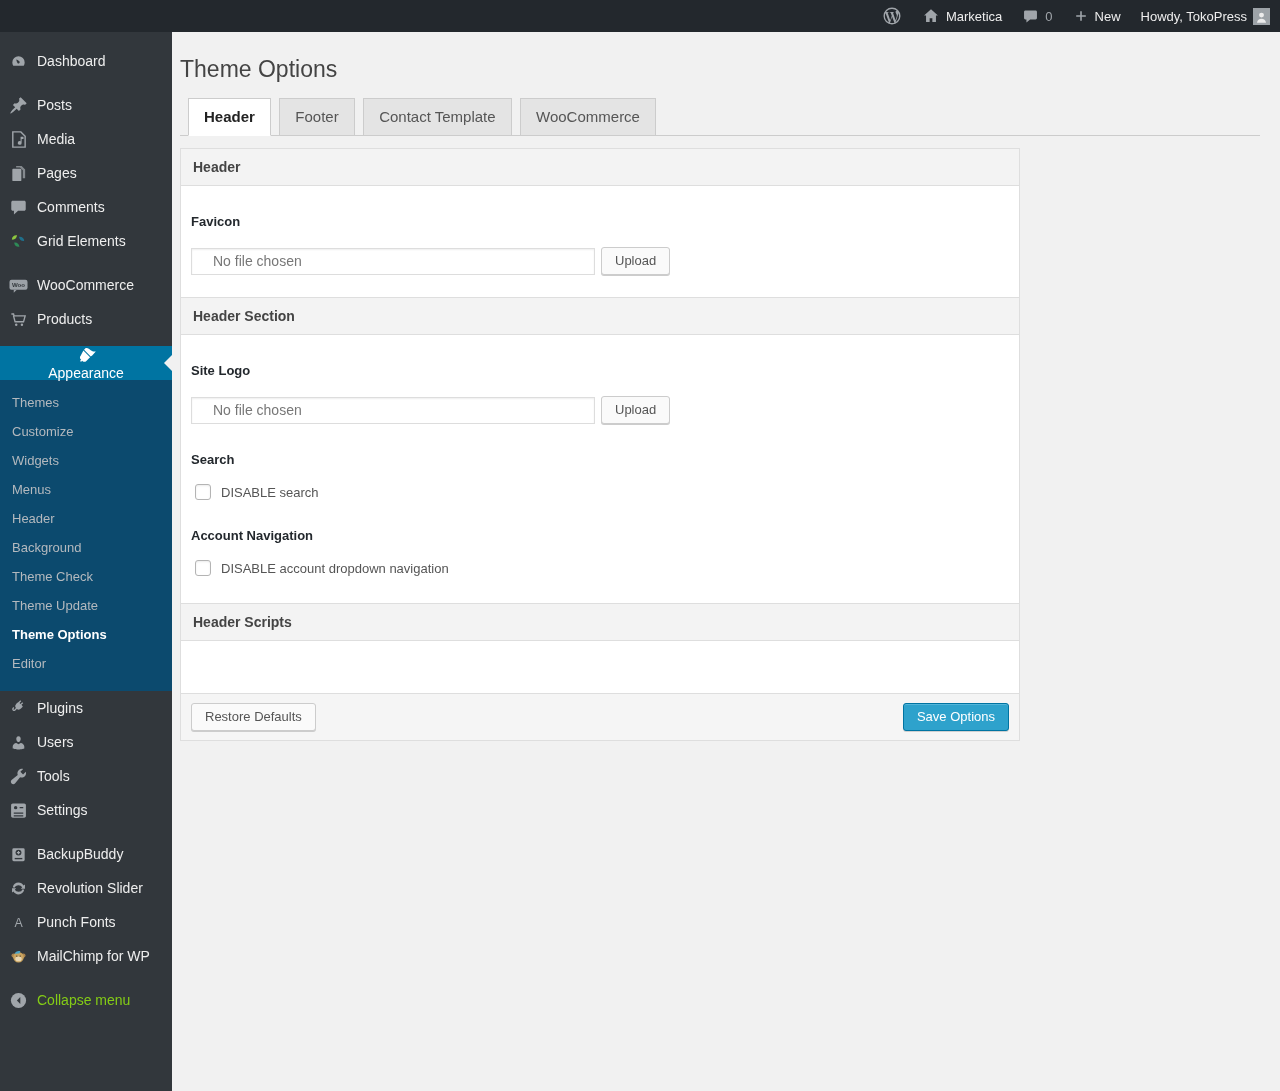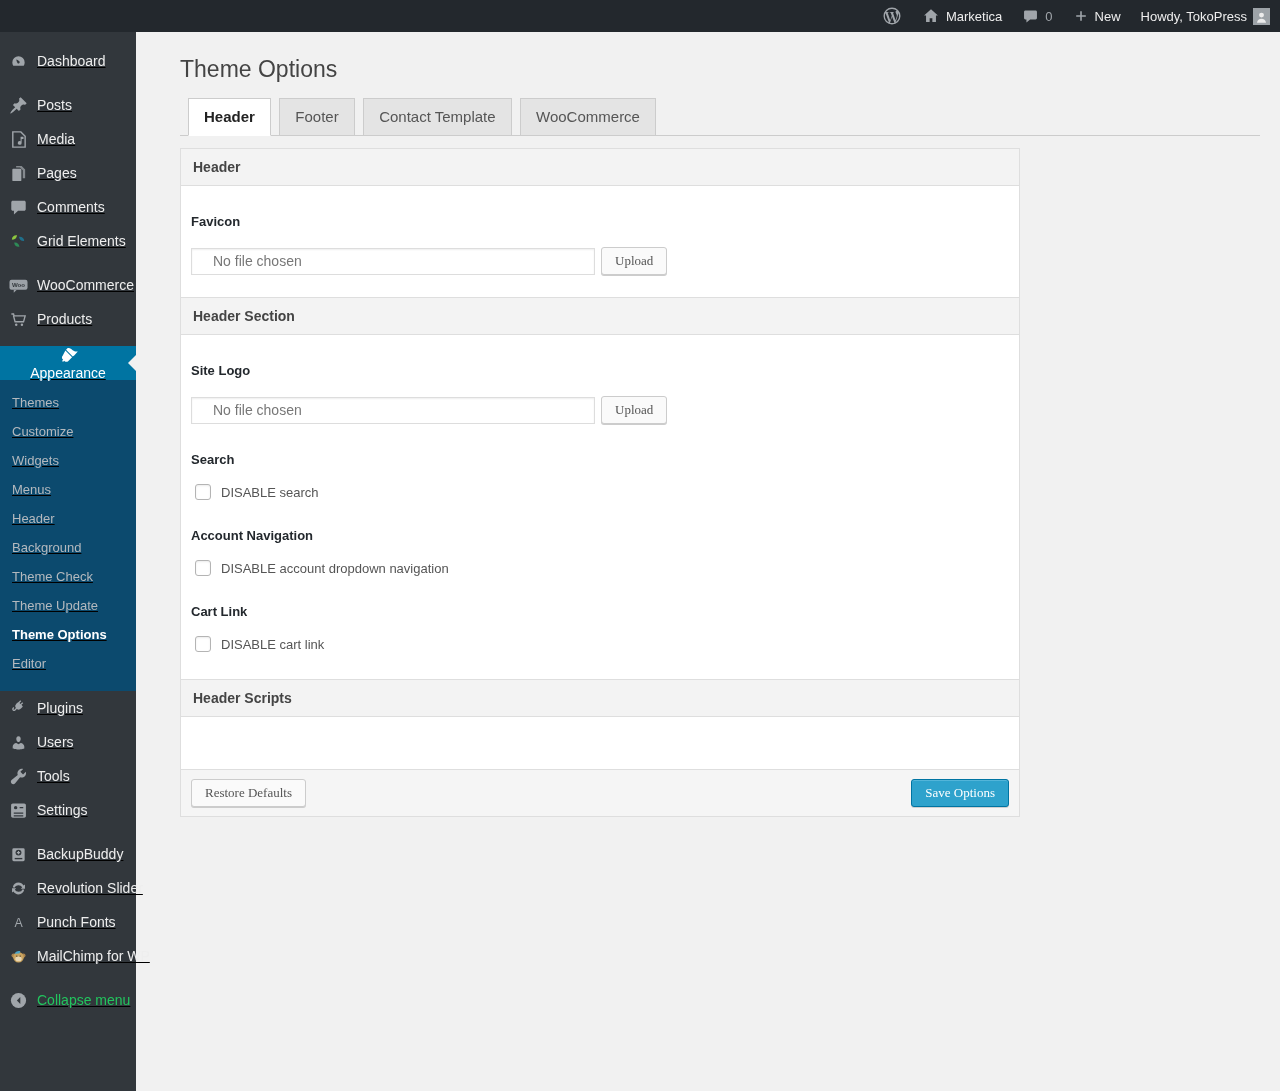--- a/index.html
+++ b/index.html
@@ -16,40 +16,40 @@
     position:relative; z-index:20;
   }
   .ab-group { display:flex; align-items:center; height:100%; }
   .ab-item { display:flex; align-items:center; gap:6px; padding:0 10px; height:100%; cursor:pointer; white-space:nowrap; }
   .ab-icon { display:flex; color:#a0a5aa; }
   .ab-icon svg { display:block; }
   .ab-muted { color:#a0a5aa; }
   .ab-avatar { width:17px; height:17px; background:#9da3a8; display:flex; align-items:flex-end; justify-content:center; overflow:hidden; }
   
   #sidebar {
-    position:absolute; top:32px; left:0; bottom:0; width:136px;
-    background:#32373c; z-index:10; padding-top:12px;text-decoration:underline;
+    position:absolute; top:32px; left:0; bottom:0; width:172px;
+    background:#32373c; z-index:10; padding-top:12px;
   }
   .menu-item { display:flex; align-items:center; height:34px; color:#eee; font-size:14px; cursor:pointer; position:relative; }
   .menu-icon { width:37px; display:flex; justify-content:center; color:#a0a5aa; flex-shrink:0; }
   .menu-icon svg { display:block; }
   .menu-label { white-space:nowrap; }
   .menu-sep { height:10px; }
   .menu-item.active { background:#0074a2; color:#fff;flex-direction:column; }
   .menu-item.active .menu-icon { color:#fff; }
   .active-arrow {
     position:absolute; right:0; top:50%; margin-top:-8px;
     width:0; height:0;
     border-top:8px solid transparent; border-bottom:8px solid transparent;
     border-right:8px solid #f1f1f1;
   }
   .submenu { padding:8px 0 13px; background:#0c4a6e; }
   .submenu-item { display:block; padding:7px 12px; font-size:13px; color:#b4b9be; cursor:pointer; }
   .submenu-item.current { color:#fff; font-weight:bold; }
-  .menu-item.collapse { color:#22c55e; }
+  .menu-item.collapse { color:#84cc16; }
   
   #main { margin-left:160px; padding:0 20px; position:relative; }
   .page-title { font-size:23px; font-weight:400; color:#444; margin:0; padding:23px 0 14px; line-height:29px; }
   .nav-tabs { border-bottom:1px solid #ccc; padding-left:8px; }
   .nav-tab {
     display:inline-block; margin:0 4px -1px 0; padding:9px 15px;
     font-size:15px; line-height:18px; border:1px solid #ccc;
     background:#e4e4e4; color:#555; cursor:pointer; white-space:nowrap;
   }
   .nav-tab.active { background:#fff; color:#222; font-weight:bold; border-bottom:1px solid #fff; }
@@ -65,21 +65,21 @@
   .upload-row { display:flex; align-items:center; margin:18px 0 22px; }
   .text-input {
     width:404px; height:27px; border:1px solid #ddd; padding:0 21px;
     font-size:14px; color:#333; background:#fff; font-family:inherit;
     box-shadow:inset 0 1px 2px rgba(0,0,0,.07); outline:none;
   }
   .text-input::placeholder { color:#777; opacity:1; }
   .btn {
     border:1px solid #ccc; background:#fafafa; color:#555; font-size:13px;
     padding:0 13px; height:28px; line-height:26px; border-radius:3px; cursor:pointer;
-    box-shadow:0 1px 0 #ccc; font-family:Liberation Serif, serif; white-space:nowrap;
+    box-shadow:0 1px 0 #ccc; font-family:Liberation Sans, sans-serif; white-space:nowrap;
   }
   .upload-row .btn { margin-left:6px; }
   .check-row { display:flex; align-items:center; margin:17px 4px 27px; cursor:pointer; }
   .checkbox {
     width:16px; height:16px; border:1px solid #b4b4b4; border-radius:3px;
     background:#fff; box-shadow:inset 0 1px 2px rgba(0,0,0,.08); flex-shrink:0;
   }
   .check-label { margin-left:10px; font-size:13px; color:#555; }
   .script-row { display:flex; margin-top:16px; }
   .script-area {
@@ -397,27 +397,20 @@
     </div>
 
     <div class="field">
       <div class="field-label">Account Navigation</div>
       <div class="check-row">
         <span class="checkbox"></span>
         <span class="check-label">DISABLE account dropdown navigation</span>
       </div>
     </div>
 
-    <div class="field">
-      <div class="field-label">Cart Link</div>
-      <div class="check-row">
-        <span class="checkbox"></span>
-        <span class="check-label">DISABLE cart link</span>
-      </div>
-    </div>
 
     <div class="section-bar">Header Scripts</div>
 
 
     <div class="panel-footer">
       <button class="btn">Restore Defaults</button>
       <button class="btn btn-primary">Save Options</button>
     </div>
 
   </div>

